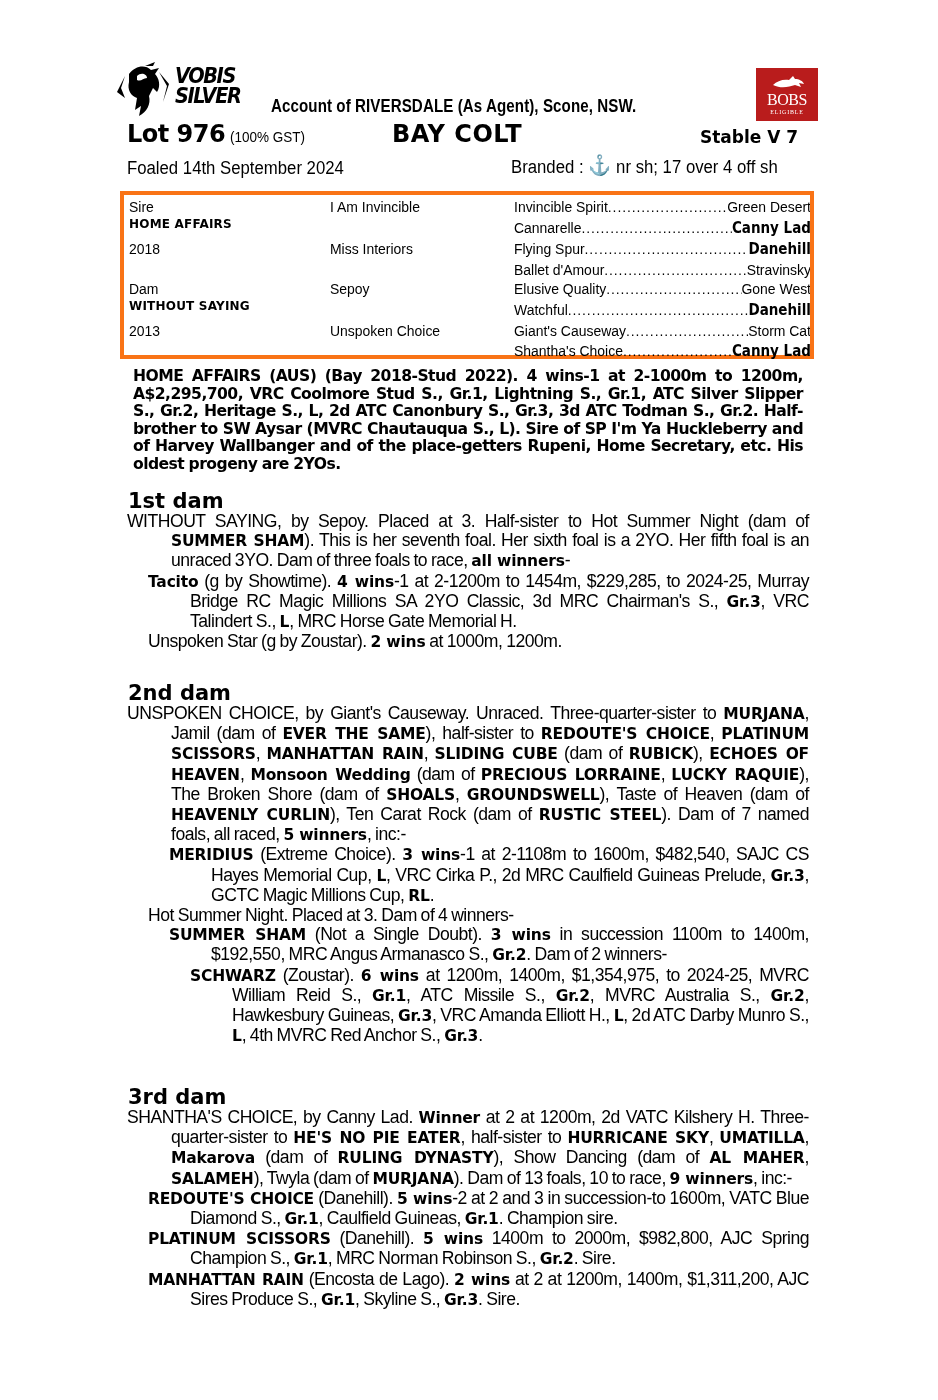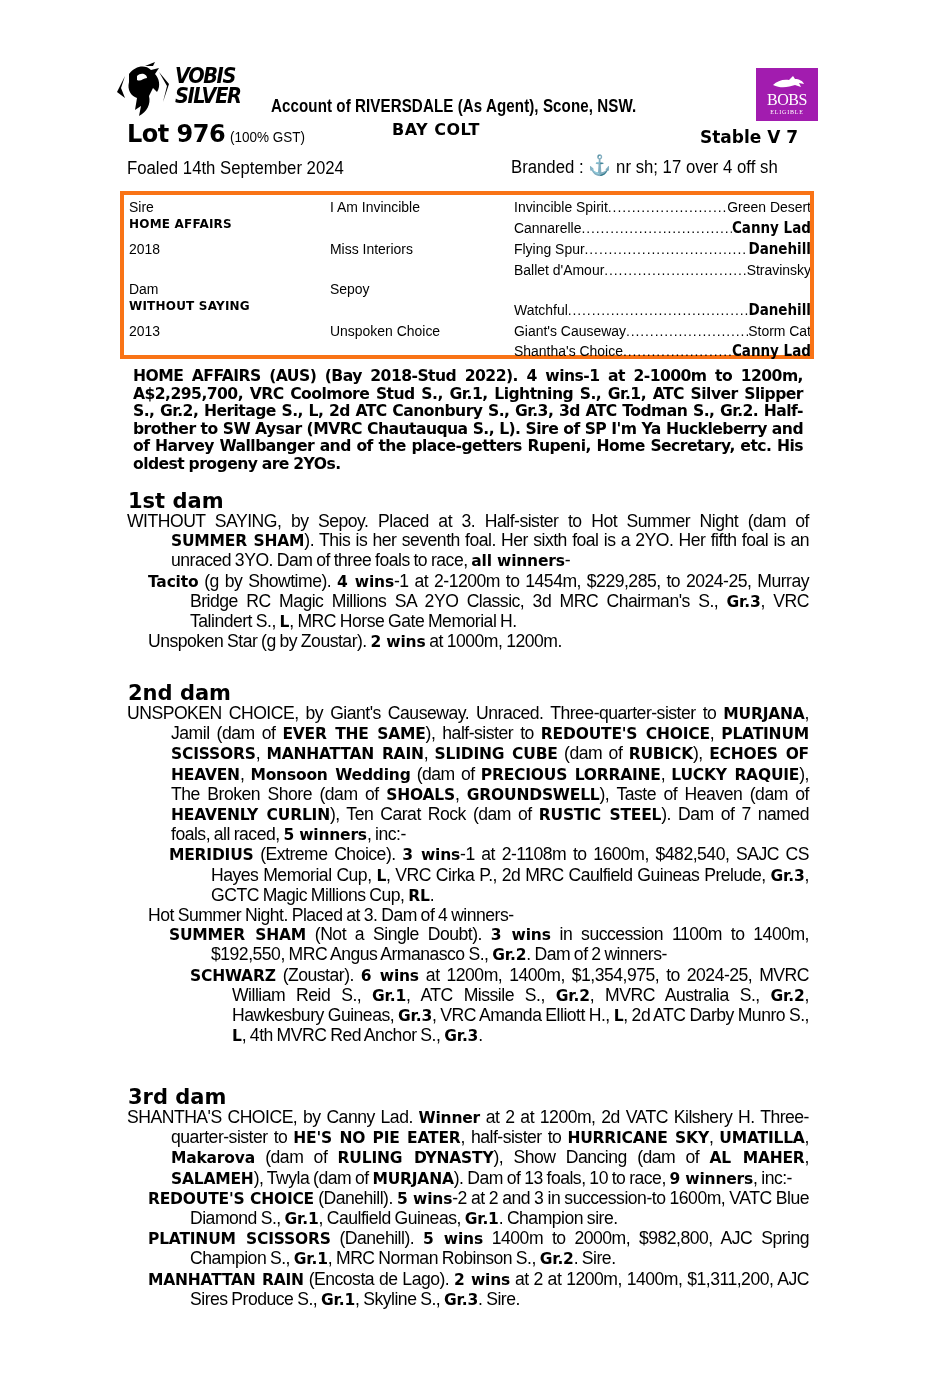--- a/index.html
+++ b/index.html
@@ -4,28 +4,28 @@
 <style>
   html, body { margin: 0; padding: 0; background: #ffffff; }
   body { width: 938px; height: 1400px; position: relative; overflow: hidden; color: #000; font-family: "Liberation Sans", sans-serif; }
   .abs { position: absolute; }
 
   
   .logo { left: 115px; top: 62px; width: 140px; height: 56px; }
   .logo svg { position: absolute; left: 0; top: 0; }
   .logo-text { position: absolute; left: 60px; top: 4px; font-family: "DejaVu Sans", sans-serif; font-weight: bold; font-style: italic; font-size: 21px; line-height: 20px; letter-spacing: -1.5px; transform: scaleX(0.92); transform-origin: left top; }
   .account { left: 271px; top: 96px; font-family: "Liberation Sans", sans-serif; font-weight: bold; font-size: 18px; transform: scaleX(0.84); transform-origin: left top; white-space: nowrap; letter-spacing: 0.1px; }
-  .bobs { left: 756px; top: 68px; width: 62px; height: 53px; background: #a21caf; color: #fff; text-align: center; }
+  .bobs { left: 756px; top: 68px; width: 62px; height: 53px; background: #b91c1c; color: #fff; text-align: center; }
   .bobs .bobs-word { position: absolute; left: 0; right: 0; top: 24px; font-family: "Liberation Serif", serif; font-size: 16px; letter-spacing: -0.5px; line-height: 16px; }
   .bobs .bobs-sub { position: absolute; left: 0; right: 0; top: 41px; font-family: "Liberation Serif", serif; font-size: 6px; letter-spacing: 0.8px; line-height: 7px; }
 
   .lot { left: 127px; top: 120px; white-space: nowrap; }
   .lot .lot-main { font-family: "DejaVu Sans", sans-serif; font-weight: bold; font-size: 24px; letter-spacing: -0.5px; text-align: center; }
   .lot .lot-gst { font-family: "Liberation Sans", sans-serif; font-size: 15px; transform: scaleX(0.9); display: inline-block; transform-origin: left; }
-  .colt { left: 392px; top: 120px; font-family: "DejaVu Sans", sans-serif; font-weight: bold; font-size: 16px; letter-spacing: 0.5px; white-space: nowrap; }
+  .colt { left: 392px; top: 120px; font-family: "DejaVu Sans", sans-serif; font-weight: bold; font-size: 24px; letter-spacing: 0.5px; white-space: nowrap; }
   .stable { left: 700px; top: 127px; font-family: "DejaVu Sans", sans-serif; font-weight: bold; font-size: 17px; white-space: nowrap; }
   .foaled { left: 127px; top: 158px; font-size: 18px; white-space: nowrap; transform: scaleX(0.93); transform-origin: left top; }
   .branded { left: 511px; top: 156px; font-size: 18px; white-space: nowrap; transform: scaleX(0.93); transform-origin: left top; }
   .anchor { display: inline-block; font-size: 20px; line-height: 18px; vertical-align: 1px; }
 
   
   .ped { left: 120px; top: 191px; width: 694px; height: 168px; border: 4px solid #f97316; box-sizing: border-box; }
   .ped .cell { position: absolute; white-space: nowrap; font-size: 15.5px; transform: scaleX(0.9); transform-origin: left top; }
   .ped .big { font-family: "DejaVu Sans", sans-serif; font-weight: bold; font-size: 12px; transform: none; letter-spacing: 0.2px; }
   .ped .g3 { position: absolute; left: 390px; width: 296px; display: flex; font-size: 15.5px; white-space: nowrap; overflow: hidden; }
@@ -124,20 +124,27 @@
         <span class="gsire b">Danehill</span>
   </div>
     </div>
   <div class="g3" style="top:66px">
       <div class="inner">
     <span class="gname">Ballet d'Amour</span>
         <span class="dots"></span>
         <span class="gsire">Stravinsky</span>
   </div>
     </div>
+  <div class="g3" style="top:85px">
+      <div class="inner">
+    <span class="gname">Elusive Quality</span>
+        <span class="dots"></span>
+        <span class="gsire">Gone West</span>
+  </div>
+    </div>
   <div class="g3" style="top:106px">
       <div class="inner">
     <span class="gname">Watchful</span>
         <span class="dots"></span>
         <span class="gsire b">Danehill</span>
   </div>
     </div>
   <div class="g3" style="top:127px">
       <div class="inner">
     <span class="gname">Giant's Causeway</span>

